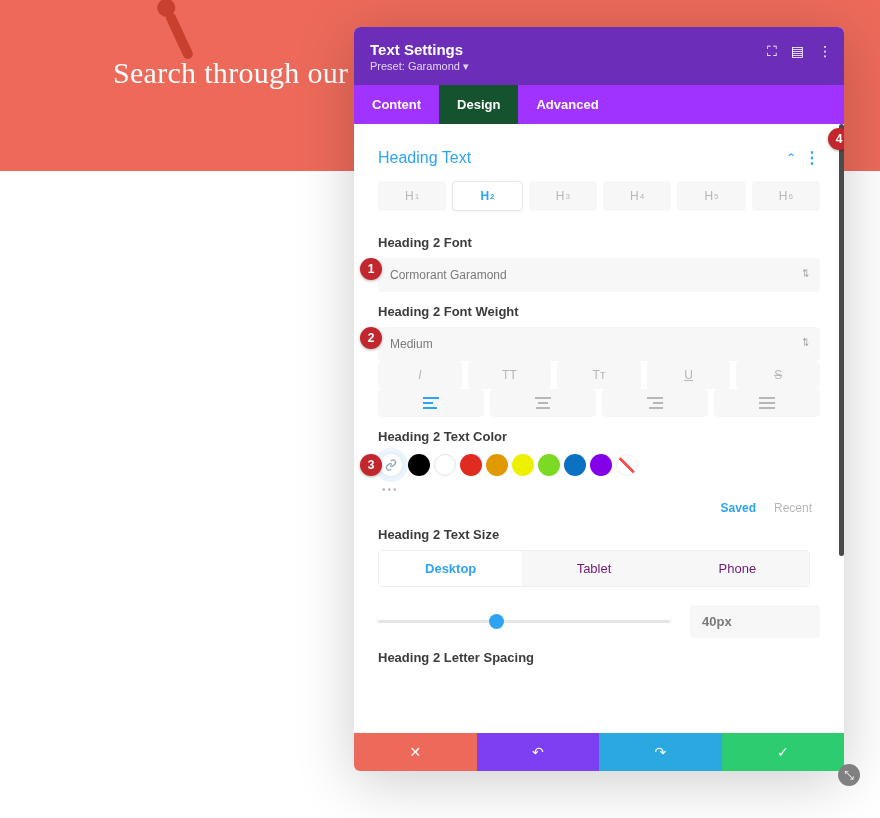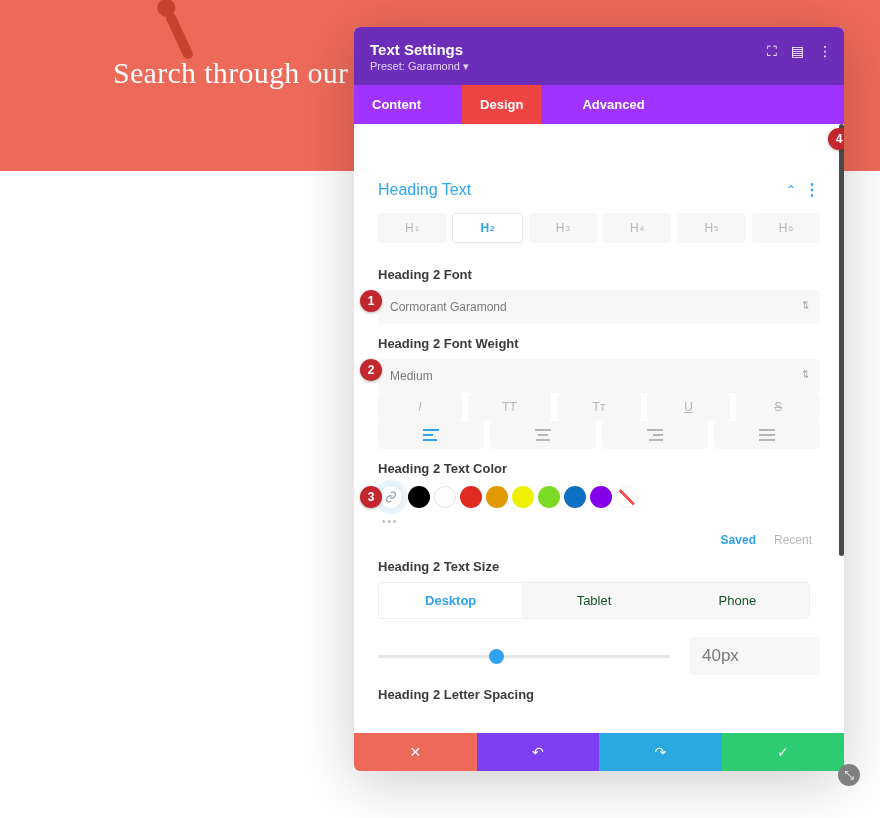--- a/index.html
+++ b/index.html
@@ -9,29 +9,29 @@
   .bottle::before { content:""; display:block; width:18px; height:18px; background:#c7412e; border-radius:50%; position:absolute; top:5px; left:18px; }
   .bottle::after { content:""; display:block; width:10px; height:50px; background:#c7412e; position:absolute; top:20px; left:22px; border-radius:5px; }
   .hero-text { position:absolute; left:113px; top:56px; color:#fff; font-family: "Georgia","Times New Roman",serif; font-size:30px; font-weight:300; letter-spacing:.3px; }
 
   .modal { position:absolute; left:354px; top:27px; width:490px; height:744px; background:#fff; border-radius:6px; box-shadow:0 10px 60px rgba(0,0,0,.2); display:flex; flex-direction:column; overflow:hidden; }
   .modal-header { background:#6c2eb9; color:#fff; padding:14px 16px 12px 16px; display:flex; align-items:flex-start; position:relative; }
   .mh-title { font-size:15px; font-weight:600; }
   .mh-preset { font-size:11px; color:#e1d2f3; margin-top:2px; }
   .mh-icons { position:absolute; right:12px; top:16px; display:flex; gap:14px; }
   .mh-icons span { color:#fff; font-size:14px; cursor:pointer; }
-  .tabs { background:#a033ff; display:flex;gap:23px; }
+  .tabs { background:#a033ff; display:flex; }
   .tab { padding:12px 18px; color:#fff; font-size:13px; font-weight:600; cursor:pointer; }
-  .tab.active { background:#ef4444; }
+  .tab.active { background:#14532d; }
 
   .panel { flex:1; overflow:auto; padding:0 0 0 0; position:relative; }
   .panel-inner { padding:24px 18px 4px 18px; }
   .scrolltrack { position:absolute; right:0; top:0; width:5px; height:432px; background:#4a4a4a; border-radius:3px; }
 
-  .section-header { display:flex; align-items:center; justify-content:space-between; color:#2ea3f2; font-size:16px; font-weight:500; margin-bottom:14px; padding:0 6px;margin-top:32px; }
+  .section-header { display:flex; align-items:center; justify-content:space-between; color:#2ea3f2; font-size:16px; font-weight:500; margin-bottom:14px; padding:0 6px; }
   .sh-actions { display:flex; gap:8px; align-items:center; }
   .chev-up { color:#2ea3f2; font-size:12px; }
   .dots { color:#2ea3f2; font-weight:700; }
 
   .hlevels { display:flex; gap:6px; padding:0 6px 12px 6px; }
   .hlevel { flex:1; height:30px; background:#f7f7f7; border-radius:4px; display:flex; align-items:center; justify-content:center; color:#b7b7b7; font-size:12px; cursor:pointer; }
   .hlevel .sub { font-size:8px; margin-left:1px; }
   .hlevel.active { background:#fff; color:#2ea3f2; border:1px solid #e6e6e6; font-weight:600; box-shadow:0 1px 4px rgba(0,0,0,.04); }
 
   .field-label { font-size:13px; font-weight:600; color:#3c3c3c; margin:12px 6px 8px 6px; }
@@ -47,27 +47,27 @@
   .swatch.link { background:#fff; border:2px solid #e6eef6; box-shadow:0 0 0 4px #eaf4fc; display:flex; align-items:center; justify-content:center; color:#8fa3b3; font-size:11px; width:26px; height:26px; }
   .swatch.white { background:#fff; border:1px solid #e3e3e3; }
   .swatch.none { background:linear-gradient(45deg,#fff 45%, #ff4d4d 45%, #ff4d4d 55%, #fff 55%); border:1px solid #eee; }
   .dots-more { margin:6px 6px 0 10px; color:#bcbcbc; letter-spacing:2px; font-size:10px; cursor:pointer; }
 
   .subtabs { display:flex; gap:18px; justify-content:flex-end; margin:6px 14px 0 0; font-size:12px; }
   .subtab { cursor:pointer; color:#b7b7b7; }
   .subtab.active { color:#2ea3f2; font-weight:600; }
 
   .device-tabs { display:flex; gap:0; margin:8px 16px 0 6px; border:1px solid #eee; border-radius:4px; overflow:hidden; }
-  .device-tab { flex:1; text-align:center; padding:10px 0; font-size:13px; color:#14532d; background:#f7f7f7; cursor:pointer; }
+  .device-tab { flex:1; text-align:center; padding:10px 0; font-size:13px; color:#701a75; background:#f7f7f7; cursor:pointer; }
   .device-tab.active { background:#fff; color:#2ea3f2; font-weight:600; }
 
   .slider-row { display:flex; align-items:center; gap:20px; margin:18px 6px 4px 6px; }
   .slider { flex:1; height:3px; background:#e6e6e6; position:relative; }
   .slider .thumb { position:absolute; top:-6px; width:15px; height:15px; background:#2ea3f2; border-radius:50%; cursor:pointer; }
-  .value-box { width:130px; background:#f7f7f7; border-radius:4px; padding:9px 12px; font-size:17px; color:#7a7a7a; position:relative; }
+  .value-box { width:130px; background:#f7f7f7; border-radius:4px; padding:9px 12px; font-size:13px; color:#7a7a7a; position:relative;font-weight:bold; }
 
   .marker { position:absolute; width:22px; height:22px; background:#c1272d; color:#fff; border-radius:50%; display:flex; align-items:center; justify-content:center; font-size:12px; font-weight:700; z-index:50; box-shadow:0 1px 3px rgba(0,0,0,.3); }
 
   .footer { display:flex; height:38px; flex-shrink:0; }
   .fbtn { flex:1; display:flex; align-items:center; justify-content:center; color:#fff; font-size:14px; cursor:pointer; }
   .fbtn.cancel { background:#ed6a5a; }
   .fbtn.undo { background:#7e3ff2; }
   .fbtn.redo { background:#29a9e0; }
   .fbtn.save { background:#2ecc71; }
 

